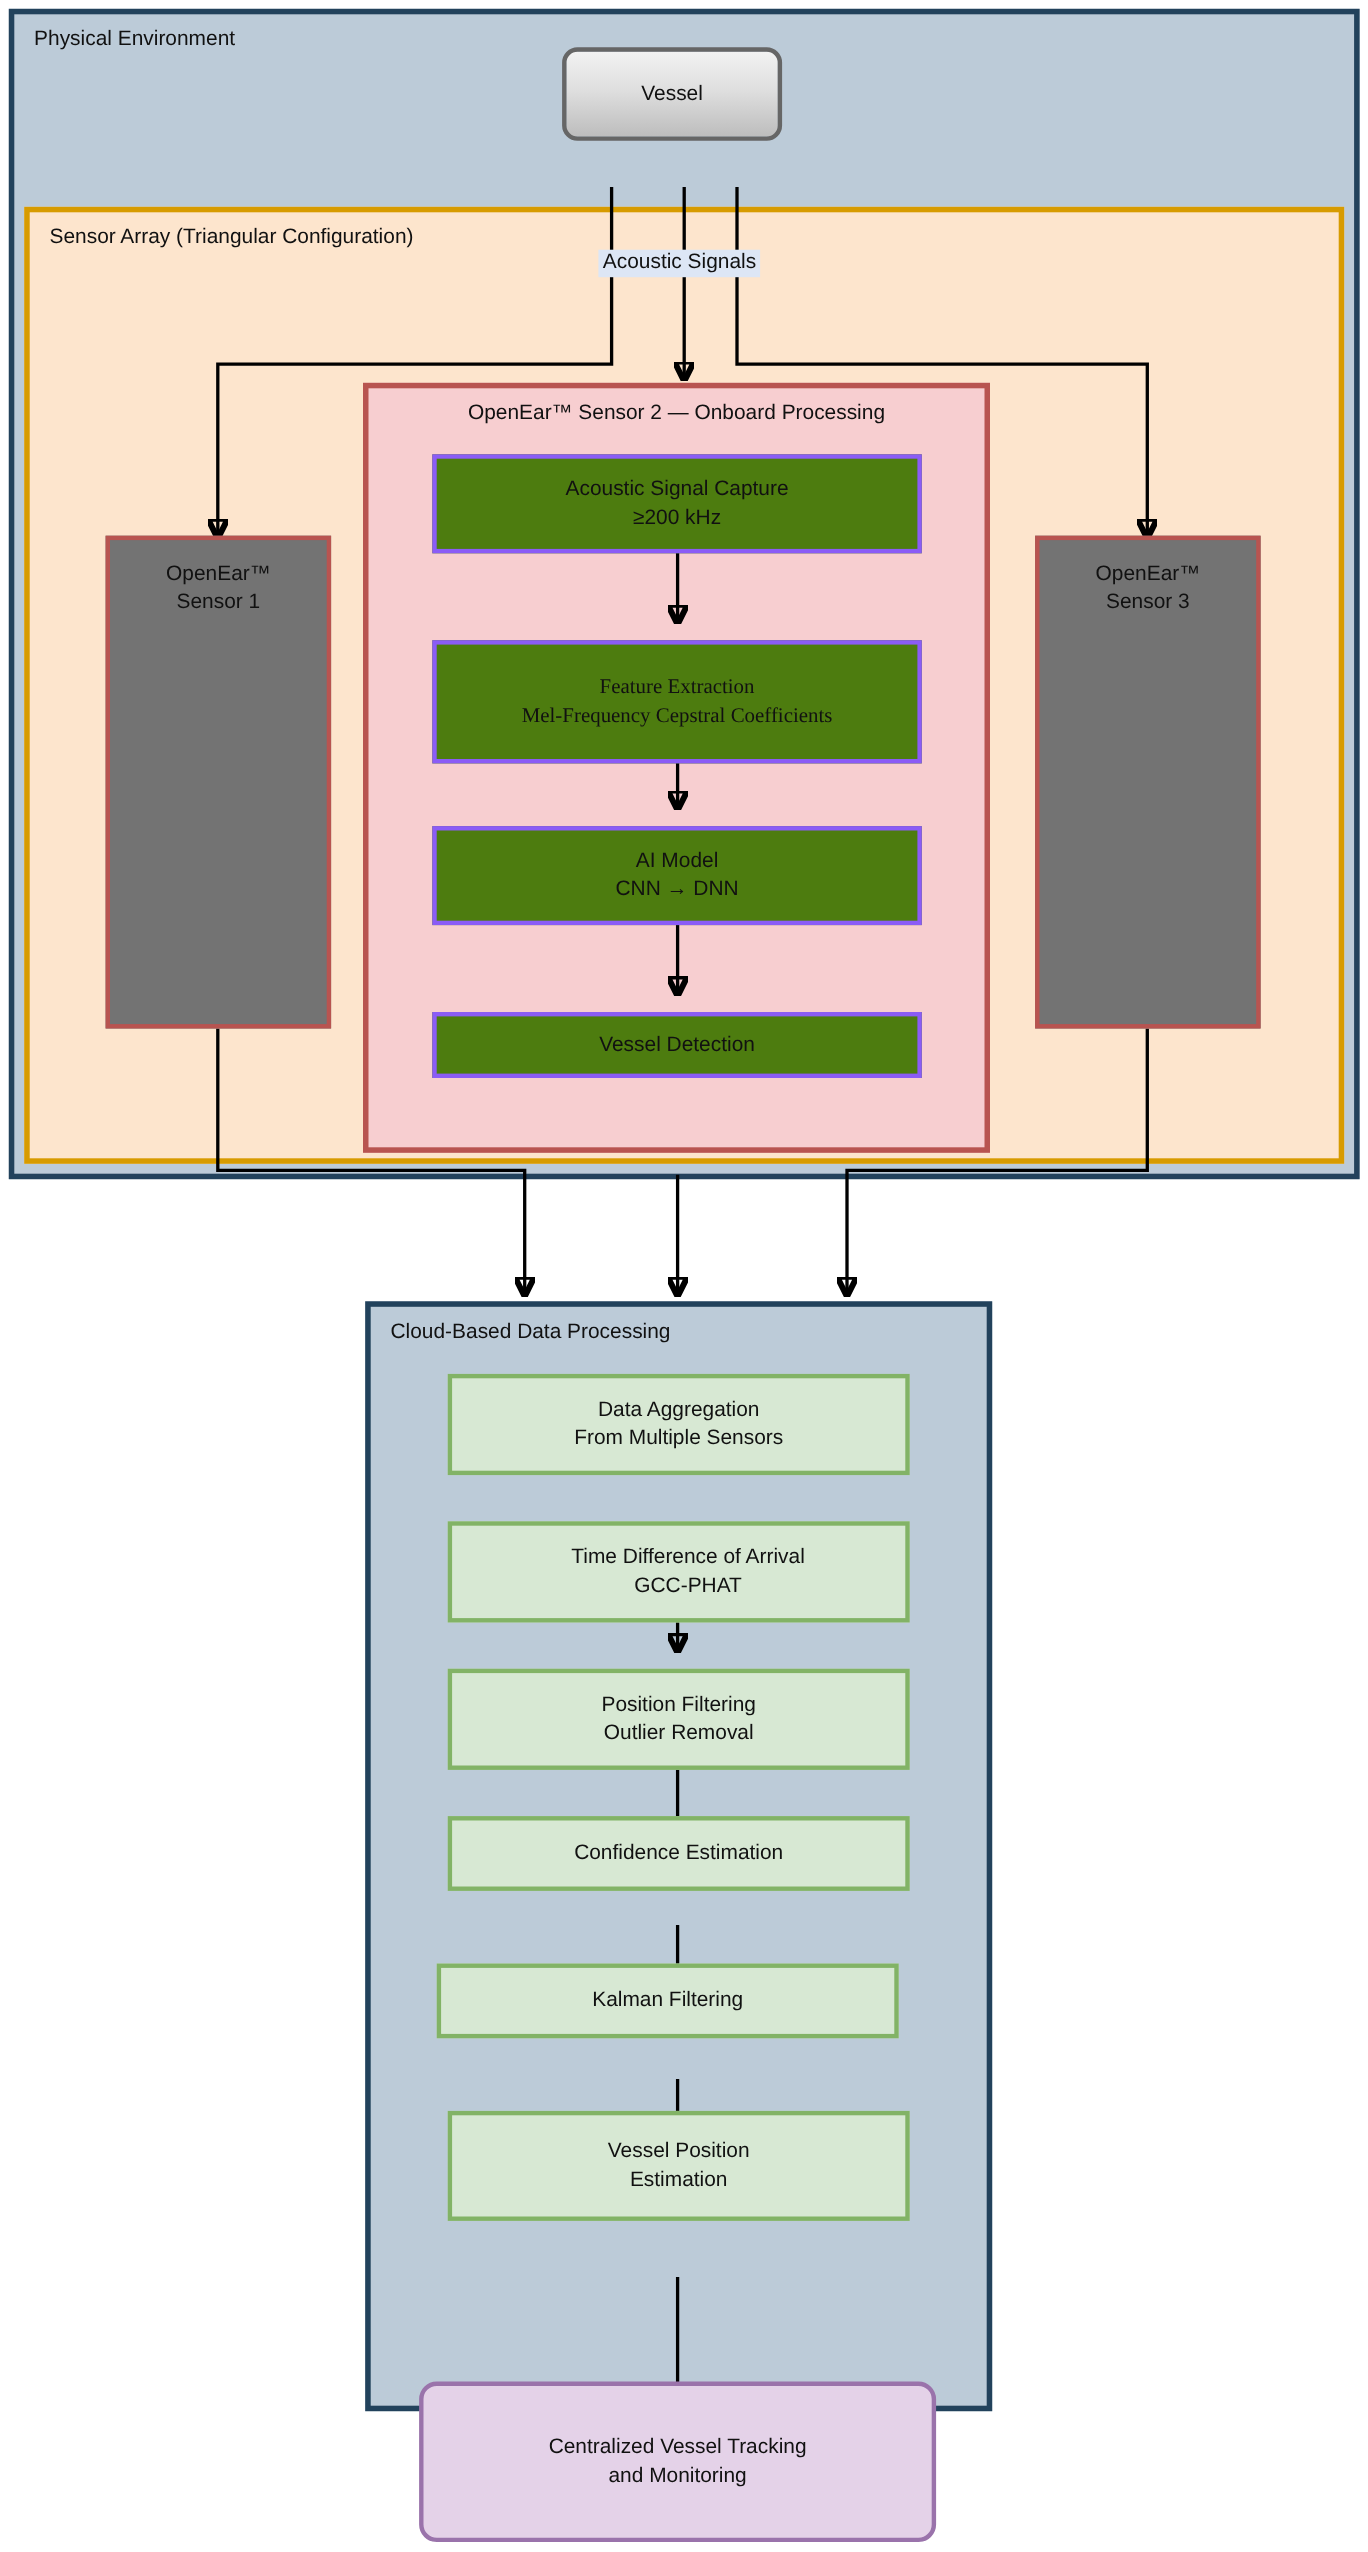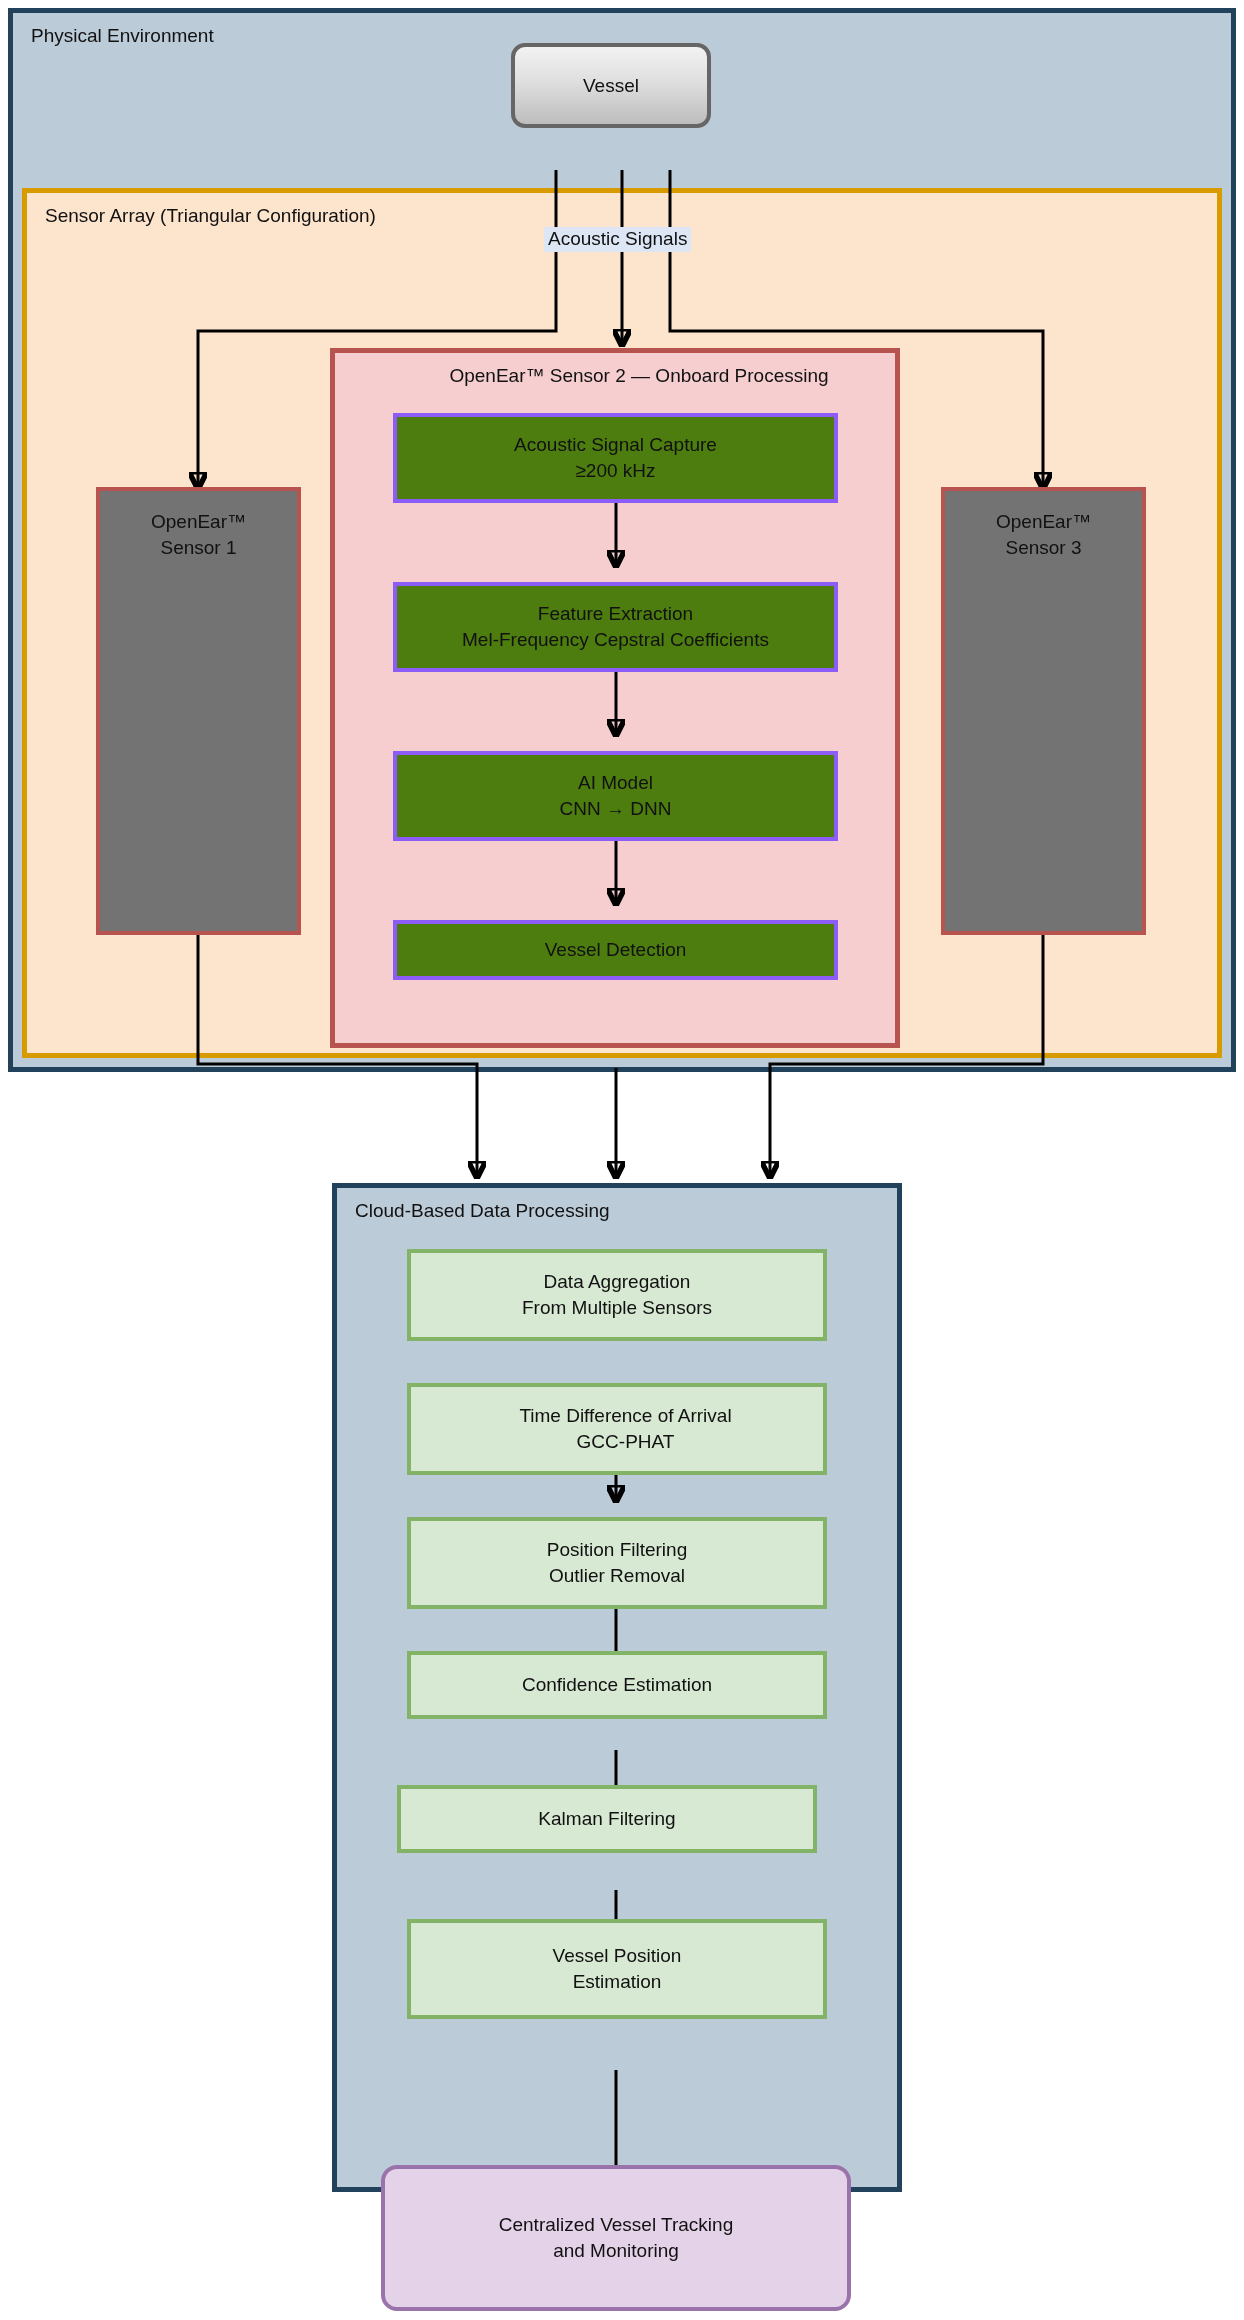--- a/index.html
+++ b/index.html
@@ -125,21 +125,21 @@
 
   <div id="physical-env" class="abs frame">
     <span class="frame-title">Physical Environment</span>
   </div>
 
   <div id="sensor-array" class="abs frame">
     <span class="frame-title">Sensor Array (Triangular Configuration)</span>
   </div>
 
   <div id="sensor2-group" class="abs frame">
-    <span class="frame-title" style="left:0; right:0; text-align:center; width:100%;padding-left:24px;">OpenEar™ Sensor 2 — Onboard Processing</span>
+    <span class="frame-title" style="left:0; right:0; text-align:center; width:100%;">OpenEar™ Sensor 2 — Onboard Processing</span>
   </div>
 
   <div id="cloud-box" class="abs frame">
     <span class="frame-title">Cloud-Based Data Processing</span>
   </div>
 
   <svg class="edges" viewBox="0 0 1244 2320" xmlns="http://www.w3.org/2000/svg">
     <defs>
       <marker id="arrow" viewBox="0 0 10 10" refX="8.5" refY="5" markerWidth="6" markerHeight="6" orient="auto-start-reverse">
         <path d="M 0 0 L 10 5 L 0 10 z" fill="#000000" stroke="none"></path>
@@ -192,21 +192,21 @@
   <div class="node node-sensor" style="left:941px; top:487px; width:205px; height:448px;">
     <span>OpenEar™
 Sensor 3</span>
   </div>
 
   <div class="node node-proc" style="left:393px; top:413px; width:445px; height:90px;">
     <span>Acoustic Signal Capture
 ≥200 kHz</span>
   </div>
 
-  <div class="node node-proc" style="left:393px; top:582px; width:445px; height:90px;">
+  <div class="node node-proc" style="left:393px; top:582px; width:445px; height:112px;font-family:Liberation Serif, serif;">
     <span>Feature Extraction
 Mel-Frequency Cepstral Coefficients</span>
   </div>
 
   <div class="node node-proc" style="left:393px; top:751px; width:445px; height:90px;">
     <span>AI Model
 CNN → DNN</span>
   </div>
 
   <div class="node node-proc" style="left:393px; top:920px; width:445px; height:60px;">

